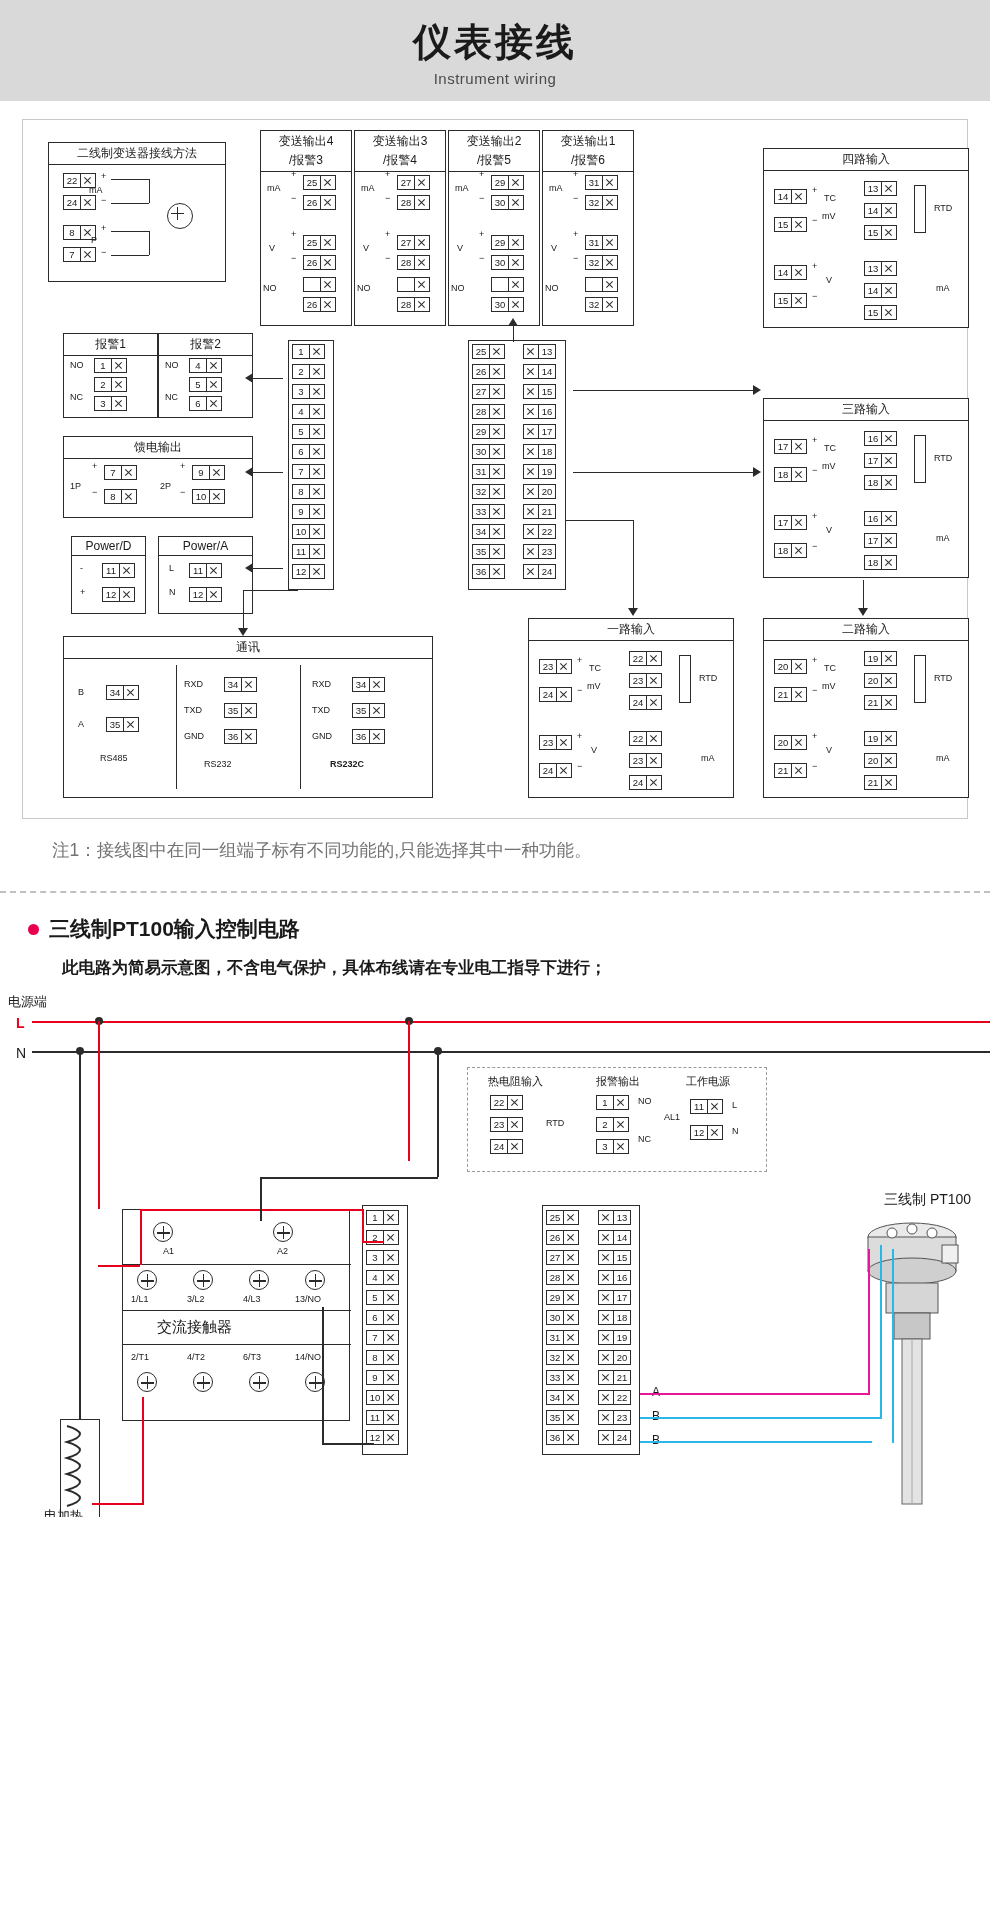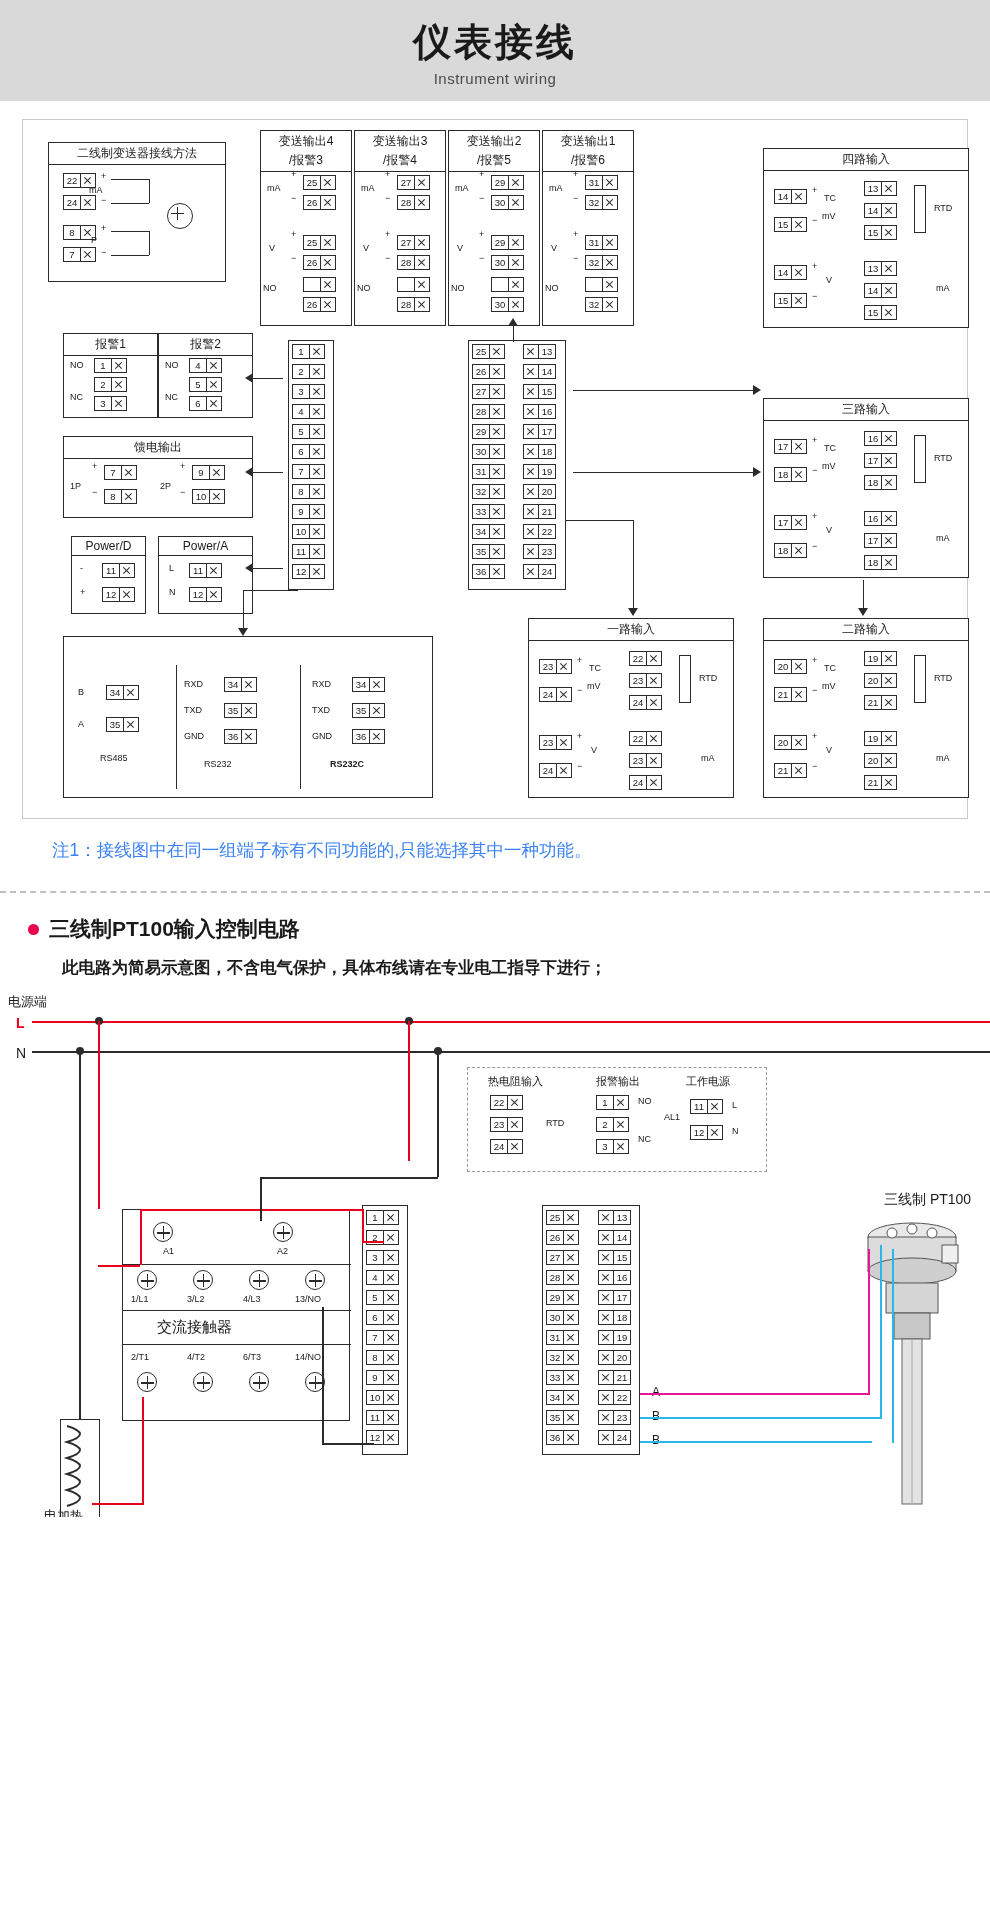--- a/index.html
+++ b/index.html
@@ -114,21 +114,21 @@
   .arrow.left  { border-top:5px solid transparent; border-bottom:5px solid transparent; border-right:8px solid #2b2b2b; }
   .arrow.right { border-top:5px solid transparent; border-bottom:5px solid transparent; border-left:8px solid #2b2b2b; }
   .arrow.up    { border-left:5px solid transparent; border-right:5px solid transparent; border-bottom:8px solid #2b2b2b; }
   .arrow.down  { border-left:5px solid transparent; border-right:5px solid transparent; border-top:8px solid #2b2b2b; }
 
   
   .notes {
     margin: 16px 40px 0 52px;
     font-size: 17.5px;
     line-height: 1.75;
-    color: #3b82f6;
+    color: #737373;
   }
 
   .hr-dashed {
     margin: 26px 0 0 0;
     border: none;
     border-top: 2px dashed #c0c0c0;
   }
 
   
   .sec2 { padding: 22px 22px 0 22px; position: relative; }
@@ -669,20 +669,21 @@
         </div>
       <div class="term" style="left:30px; top:50px;">
           <div class="num">12</div>
           <div class="scr"></div>
         </div>
       <div class="lbl-sm" style="left:10px; top:26px;">L</div>
       <div class="lbl-sm" style="left:10px; top:50px;">N</div>
     </div>
 
     <div class="box" style="left:40px; top:516px; width:370px; height:162px;">
+      <div class="box-title">通讯</div>
 
       <div class="term" style="left:42px; top:48px;">
           <div class="num">34</div>
           <div class="scr"></div>
         </div>
       <div class="term" style="left:42px; top:80px;">
           <div class="num">35</div>
           <div class="scr"></div>
         </div>
       <div class="lbl-sm" style="left:14px; top:50px;">B</div>

